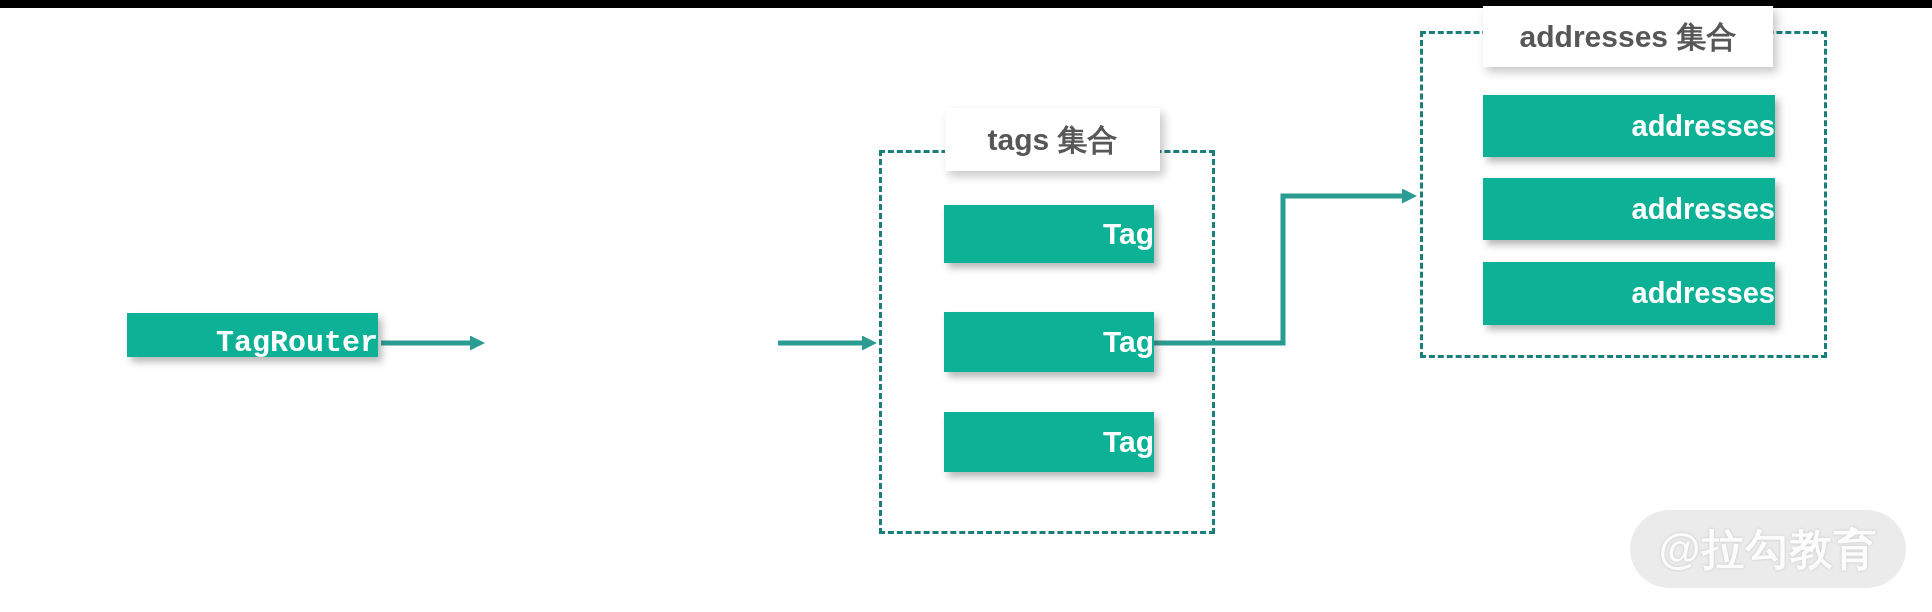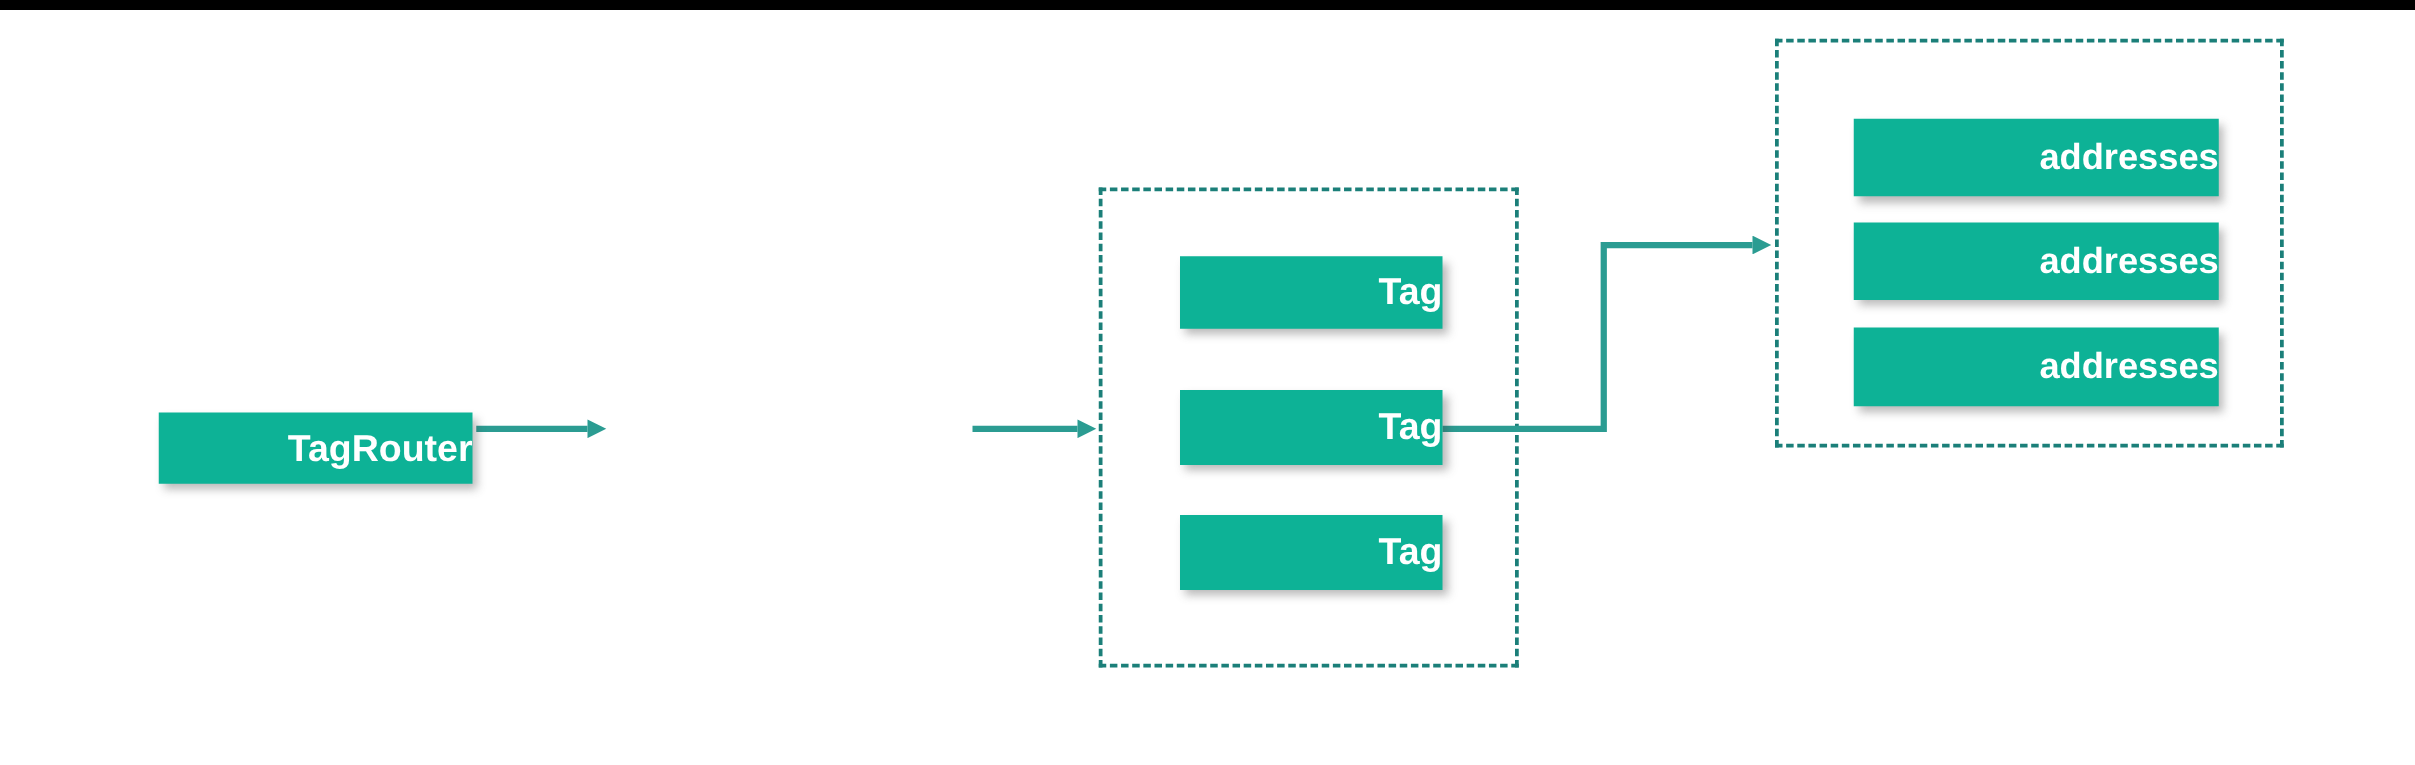--- a/index.html
+++ b/index.html
@@ -67,21 +67,21 @@
     background:var(--watermark-bg);
     border-radius:40px;
     color:#fcfcfc;
     text-shadow:0 0 3px #c9c9c9, 0 0 1px #cfcfcf;
     font-size:43px;font-weight:bold;
     line-height:78px;text-align:center;
     z-index:4;
     letter-spacing:1px;
   }
   
-  .n-tagrouter{left:127px;top:330px;width:251px;height:57px;font-size:30px;line-height:60px;}
+  .n-tagrouter{left:127px;top:313px;width:251px;height:44px;font-size:30px;line-height:60px;font-family:Liberation Mono, monospace;}
   .n-tagrouterrule{left:487px;top:312px;width:286px;height:62px;font-size:30px;line-height:62px;}
   .g-tags{left:879px;top:150px;width:336px;height:384px;}
   .l-tags{left:945px;top:108px;width:215px;height:63px;font-size:30px;line-height:63px;}
   .n-tag1{left:944px;top:205px;width:210px;height:58px;font-size:30px;line-height:58px;}
   .n-tag2{left:944px;top:312px;width:210px;height:60px;font-size:30px;line-height:60px;}
   .n-tag3{left:944px;top:412px;width:210px;height:60px;font-size:30px;line-height:60px;}
   .g-addr{left:1420px;top:31px;width:407px;height:327px;}
   .l-addr{left:1483px;top:6px;width:290px;height:61px;font-size:30px;line-height:61px;}
   .n-addr1{left:1483px;top:95px;width:292px;height:62px;font-size:29px;line-height:62px;}
   .n-addr2{left:1483px;top:178px;width:292px;height:62px;font-size:29px;line-height:62px;}
@@ -102,23 +102,26 @@
     </defs>
     <path d="M381,343 L470,343" marker-end="url(#ah)"></path>
     <path d="M778,343 L862,343" marker-end="url(#ah)"></path>
     <path d="M1154,343 L1283,343 L1283,196 L1402,196" marker-end="url(#ah)"></path>
   </svg>
 
   <div class="node n-tagrouter">TagRouter</div>
 
 
   <div class="group-box g-tags"></div>
+  <div class="group-label l-tags">tags 集合</div>
   <div class="node n-tag1">Tag</div>
   <div class="node n-tag2">Tag</div>
   <div class="node n-tag3">Tag</div>
 
   <div class="group-box g-addr"></div>
+  <div class="group-label l-addr">addresses 集合</div>
   <div class="node n-addr1">addresses</div>
   <div class="node n-addr2">addresses</div>
   <div class="node n-addr3">addresses</div>
 
+  <div class="watermark">@拉勾教育</div>
 
 </div>
 
 </body></html>

